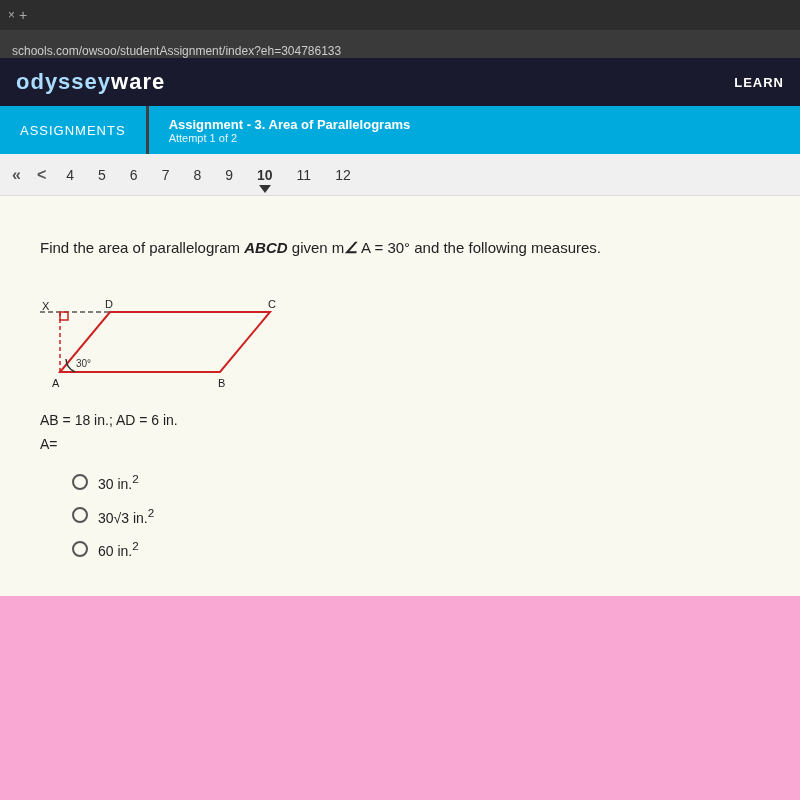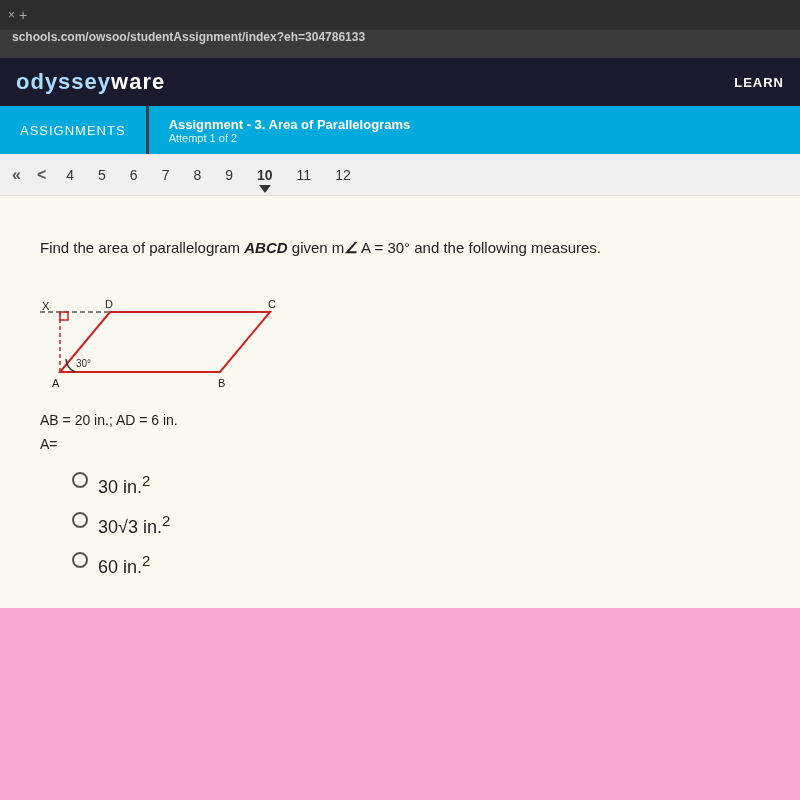--- a/index.html
+++ b/index.html
@@ -33,23 +33,22 @@
     .plus-btn {
       color: #aaa;
       font-size: 14px;
     }
 
     
     .address-bar {
       background: #3a3a3a;
       height: 28px;
       display: flex;
-      align-items: flex-start;
+      align-items: flex-end;
       padding: 0 12px;
-      font-weight: bold;
     }
     .address-text {
       color: #ccc;
       font-size: 12px;
     }
 
     
     .page-wrapper {
       background: #f9a8d4;
       height: calc(800px - 58px);
@@ -199,22 +198,23 @@
 
     
     .options-list {
       list-style: none;
       display: flex;
       flex-direction: column;
       gap: 14px;
     }
     .option-item {
       display: flex;
+      align-items: center;
       gap: 10px;
-      font-size: 18px;
+      font-size: 14px;
       color: #222;
       cursor: pointer;
       padding-left: 32px;
     }
     .radio-circle {
       width: 16px;
       height: 16px;
       border: 2px solid #555;
       border-radius: 50%;
       display: inline-block;
@@ -288,21 +288,21 @@
         <text x="228" y="16" font-size="11" fill="#222" font-family="Arial">C</text>
         <text x="12" y="95" font-size="11" fill="#222" font-family="Arial">A</text>
         <text x="178" y="95" font-size="11" fill="#222" font-family="Arial">B</text>
 
         <path d="M 35,80 A 15,15 0 0,1 26,67" fill="none" stroke="#333" stroke-width="1.5"></path>
 
         <text x="36" y="75" font-size="10" fill="#333" font-family="Arial">30°</text>
       </svg>
     </div>
 
-    <p class="measures-text">AB = 20 in.; AD = 6 in.</p>
+    <p class="measures-text">AB = 18 in.; AD = 6 in.</p>
     <p class="area-label">A=</p>
 
     <ul class="options-list">
       <li class="option-item">
         <span class="radio-circle"></span>
         <span>30 in.<sup>2</sup></span>
       </li>
       <li class="option-item">
         <span class="radio-circle"></span>
         <span>30√3 in.<sup>2</sup></span>

